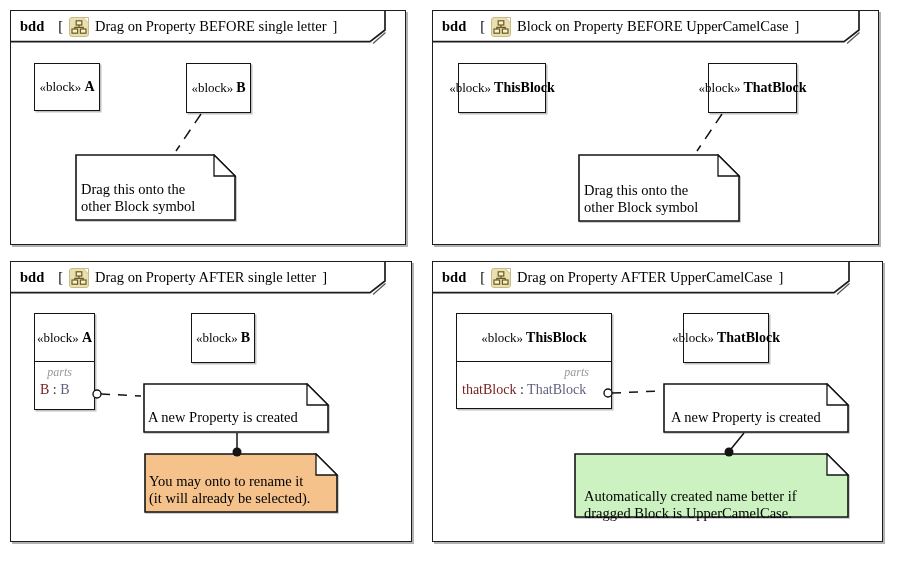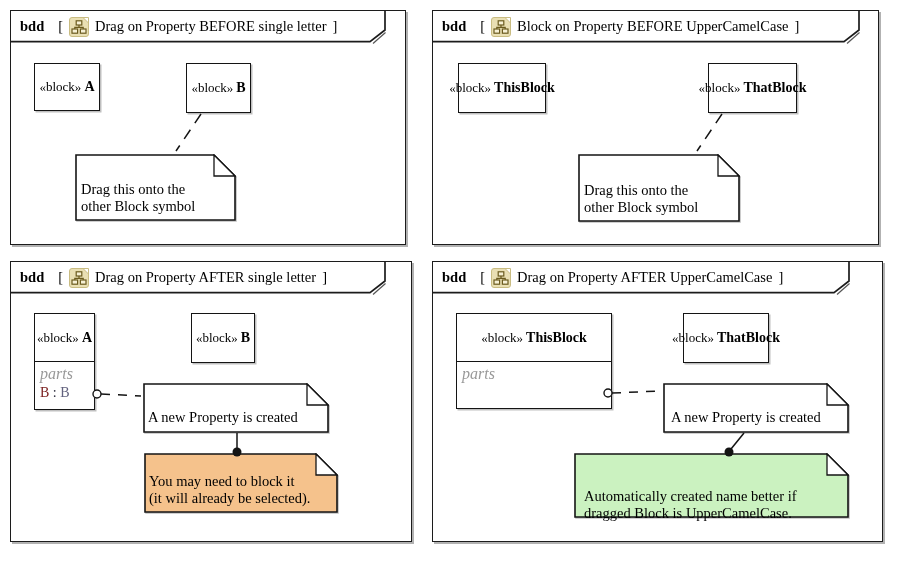--- a/index.html
+++ b/index.html
@@ -31,21 +31,21 @@
   .block {
     position: absolute; background: #fff; border: 1.6px solid #141414;
     box-shadow: 1.5px 1.5px 0 rgba(0,0,0,0.25);
     display: flex; flex-direction: column;
   }
   .ncomp { flex: 1; display: flex; flex-direction: row; align-items: center; justify-content: center; gap: 3px; }
   .ncomp-fixed { flex: none; height: 47px; }
   .stereo { font-size: 13px; }
   .bname  { font-size: 14px; font-weight: bold; }
   .pcomp  { flex: 1; border-top: 1.6px solid #141414; padding: 3px 0 0 5px; overflow: hidden; }
-  .plabel { text-align: left; font-style: italic; font-size: 16px; color: #999; padding-right: 22px; }
+  .plabel { text-align: right; font-style: italic; font-size: 12px; color: #999; padding-right: 22px; }
   .pline  { font-size: 14px; margin-top: 2px; white-space: nowrap; }
   .pname  { color: #7B2121; }
   .pcolon { color: #2e2e3e; }
   .ptype  { color: #62627E; }
 
   .noteshape { position: absolute; filter: drop-shadow(1.5px 1.5px 0 rgba(0,0,0,0.25)); }
   .notetext  { position: absolute; font-size: 14.5px; line-height: 17px; white-space: nowrap; z-index: 2; }
 
   .overlay { position: absolute; left: 0; top: 0; z-index: 3; pointer-events: none; }
 </style>
@@ -183,21 +183,21 @@
     </svg>
     <div class="notetext" style="left:137px; top:147px;">
       <div>A new Property is created</div>
     </div>
 
     <svg class="noteshape" style="left:133px; top:191px;" width="194" height="60">
       <polygon points="1,1 172,1 193,22 193,59 1,59" fill="#F5C28C" stroke="#141414" stroke-width="1.6"></polygon>
       <polygon points="172,1 193,22 172,22" fill="#ffffff" stroke="#141414" stroke-width="1.3"></polygon>
     </svg>
     <div class="notetext" style="left:138px; top:211px;">
-      <div>You may need to block it</div>
+      <div>You may onto to rename it</div>
       <div>(it will already be selected).</div>
     </div>
   </div>
 
   <div class="frame f3">
     <svg class="tabshape" width="422" height="37">
       <polyline points="0,31.7 402,31.7 417,20 417,0" fill="none" stroke="#1c1c1c" stroke-width="1.7"></polyline>
       <line x1="417.5" y1="22.5" x2="405" y2="33.5" stroke="#555" stroke-width="1.2"></line>
     </svg>
     <div class="tabline">
@@ -215,20 +215,21 @@
       <span class="br">]</span>
     </div>
 
     <div class="block" style="left:23px; top:51px; width:156px; height:96px;">
       <div class="ncomp ncomp-fixed">
         <div class="stereo">«block»</div>
         <div class="bname">ThisBlock</div>
       </div>
       <div class="pcomp">
         <div class="plabel">parts</div>
+        <div class="pline"><span class="pname">thatBlock</span><span class="pcolon"> : </span><span class="ptype">ThatBlock</span></div>
       </div>
     </div>
     <div class="block" style="left:250px; top:51px; width:86px; height:50px;">
       <div class="ncomp">
         <div class="stereo">«block»</div>
         <div class="bname">ThatBlock</div>
       </div>
     </div>
 
     <svg class="noteshape" style="left:230px; top:121px;" width="186" height="50">

